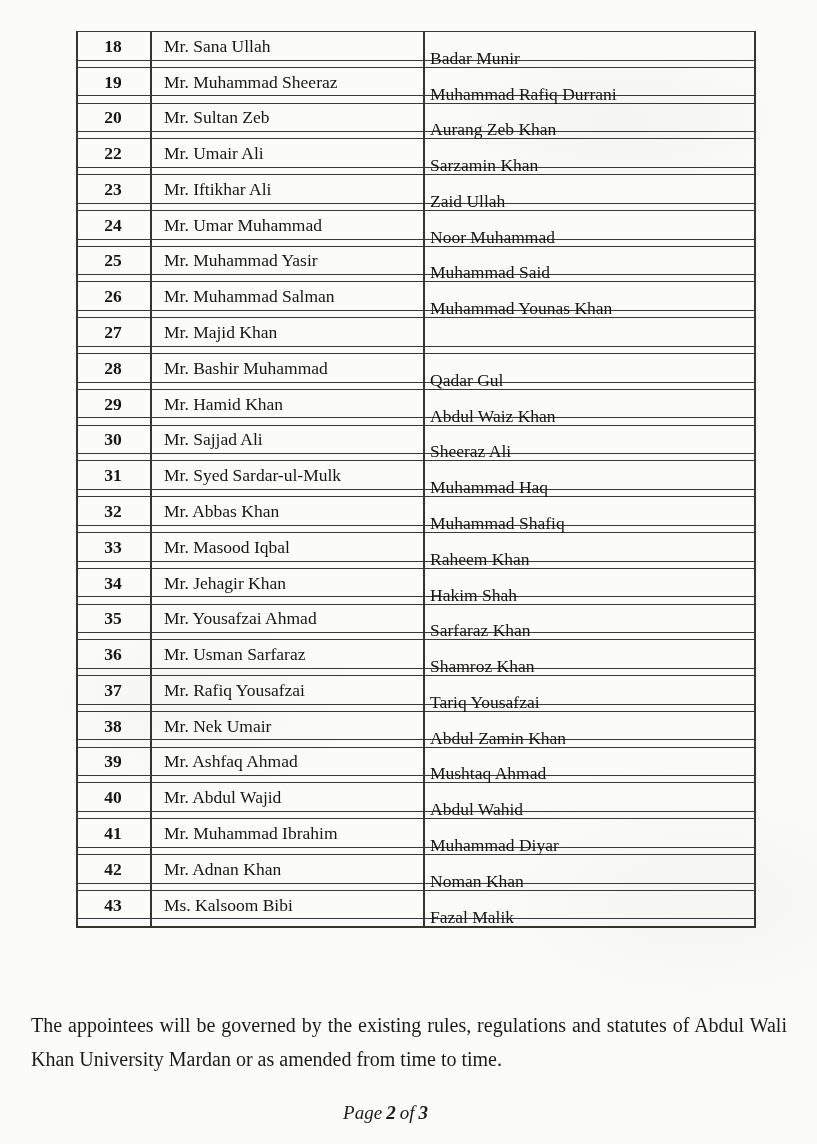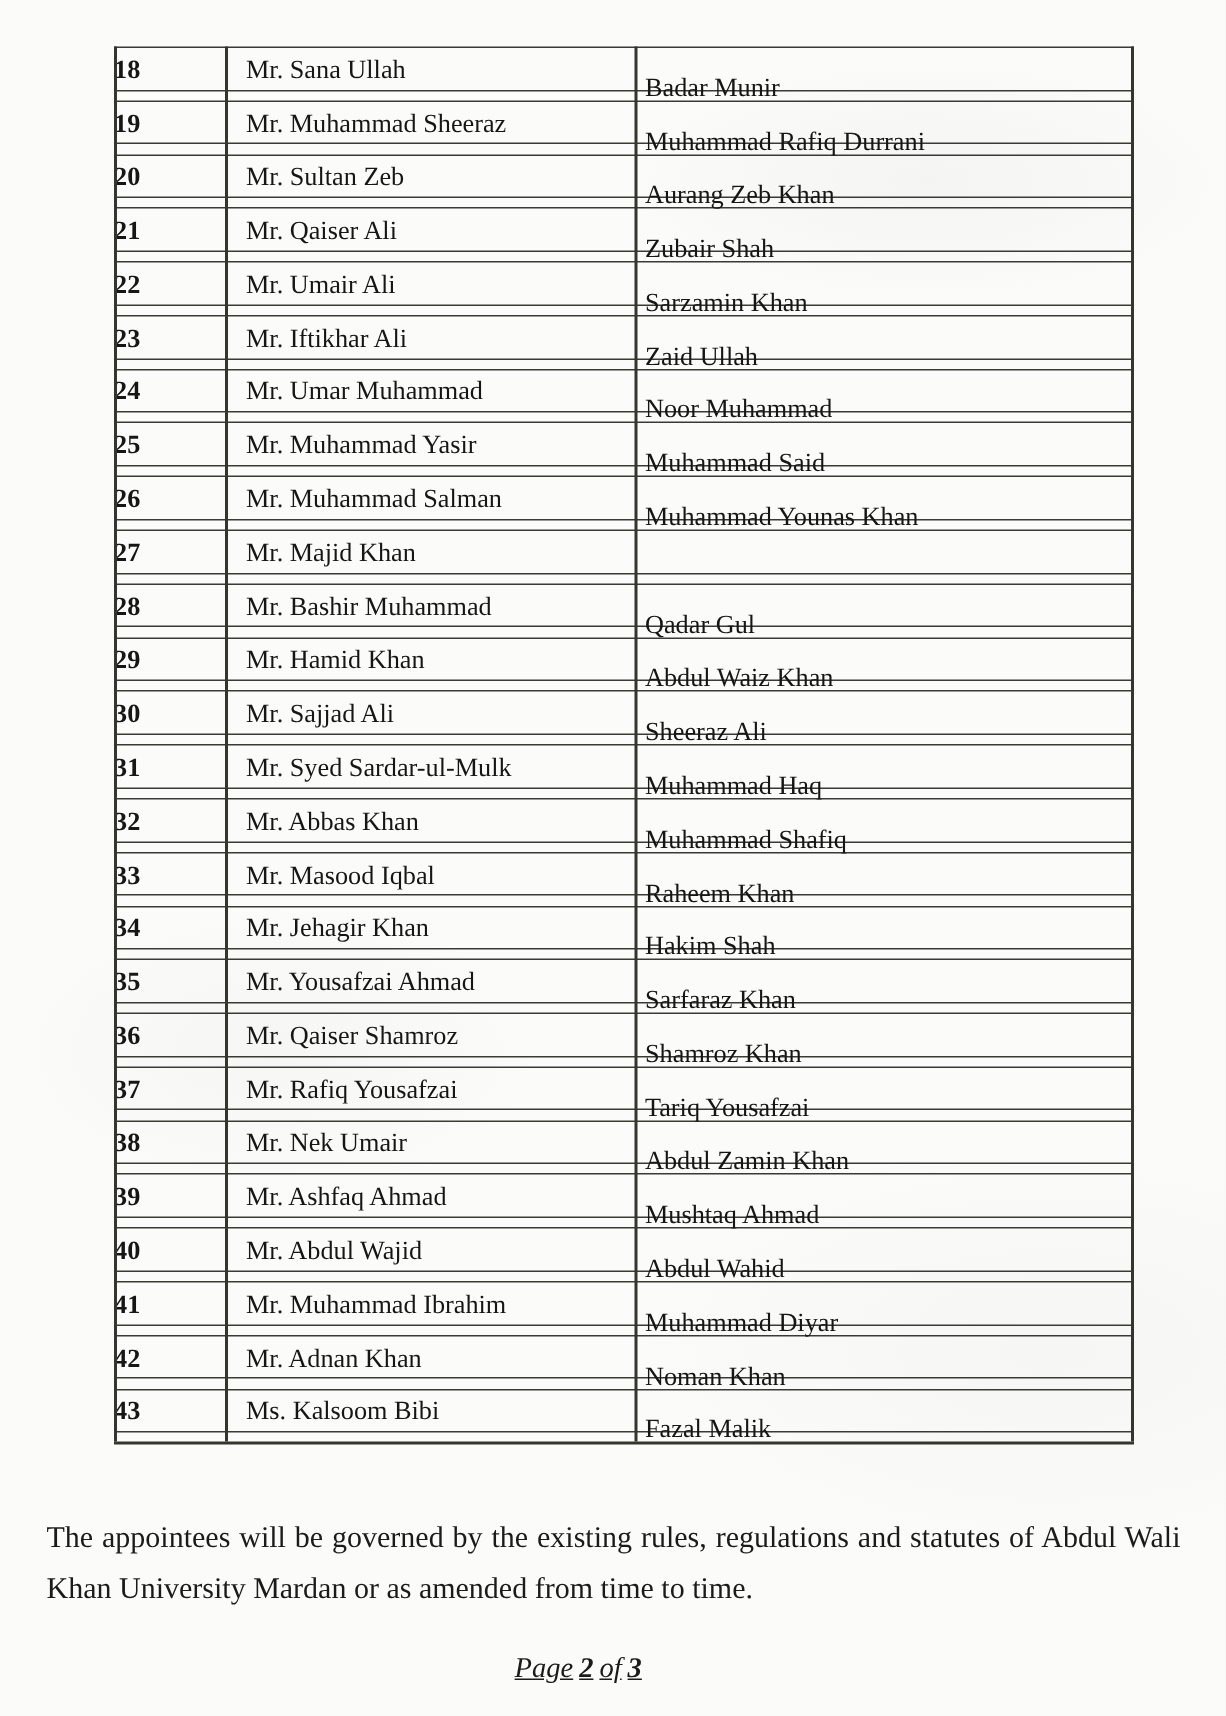--- a/index.html
+++ b/index.html
@@ -35,21 +35,21 @@
     border-top: 1.7px solid #3a3a34;
     border-bottom: 1.7px solid #3a3a34;
     align-items: center;
   }
   .cell {
     font-size: 17.5px;
     line-height: 26px;
     white-space: nowrap;
     overflow: hidden;
   }
-  .c-no   { width: 74px; text-align: left; font-weight: bold; }
+  .c-no   { width: 74px; text-align: center; font-weight: bold; }
   .c-name { width: 268px; padding-left: 14px; box-sizing: border-box; }
   .c-father { flex: 1; padding-left: 12px; box-sizing: border-box; margin-top: 24px; }
 
   .vline {
     position: absolute; top: 0; bottom: 0;
     background: #35352f;
   }
   .v-left  { left: 0; width: 2.2px; }
   .v-mid1  { left: 74px; width: 1.7px; }
   .v-mid2  { left: 347px; width: 1.7px; }
@@ -72,21 +72,21 @@
     position: absolute;
     top: 1102px; left: 0;
     width: 100%;
     box-sizing: border-box;
     padding-right: 46px;
     text-align: center;
     font-size: 19px;
     font-style: italic;
     color: #1b1b1b;
   }
-  .footer span { padding: 0 2px; text-decoration: underline; }
+  .footer span { padding: 0 2px; }
   .footer .pagenum { font-weight: bold; }
 </style>
 </head>
 <body>
 
 <div class="sheet">
 
   <div class="table">
     <div class="vline v-left"></div>
     <div class="vline v-mid1"></div>
@@ -104,25 +104,20 @@
         <div class="cell c-name">Mr. Muhammad Sheeraz</div>
         <div class="cell c-father">Muhammad Rafiq Durrani</div>
       </div>
 
       <div class="row">
         <div class="cell c-no">20</div>
         <div class="cell c-name">Mr. Sultan Zeb</div>
         <div class="cell c-father">Aurang Zeb Khan</div>
       </div>
 
-      <div class="row">
-        <div class="cell c-no">21</div>
-        <div class="cell c-name">Mr. Qaiser Ali</div>
-        <div class="cell c-father">Zubair Shah</div>
-      </div>
 
       <div class="row">
         <div class="cell c-no">22</div>
         <div class="cell c-name">Mr. Umair Ali</div>
         <div class="cell c-father">Sarzamin Khan</div>
       </div>
 
       <div class="row">
         <div class="cell c-no">23</div>
         <div class="cell c-name">Mr. Iftikhar Ali</div>
@@ -195,21 +190,21 @@
       </div>
 
       <div class="row">
         <div class="cell c-no">35</div>
         <div class="cell c-name">Mr. Yousafzai Ahmad</div>
         <div class="cell c-father">Sarfaraz Khan</div>
       </div>
 
       <div class="row">
         <div class="cell c-no">36</div>
-        <div class="cell c-name">Mr. Qaiser Shamroz</div>
+        <div class="cell c-name">Mr. Usman Sarfaraz</div>
         <div class="cell c-father">Shamroz Khan</div>
       </div>
 
       <div class="row">
         <div class="cell c-no">37</div>
         <div class="cell c-name">Mr. Rafiq Yousafzai</div>
         <div class="cell c-father">Tariq Yousafzai</div>
       </div>
 
       <div class="row">

